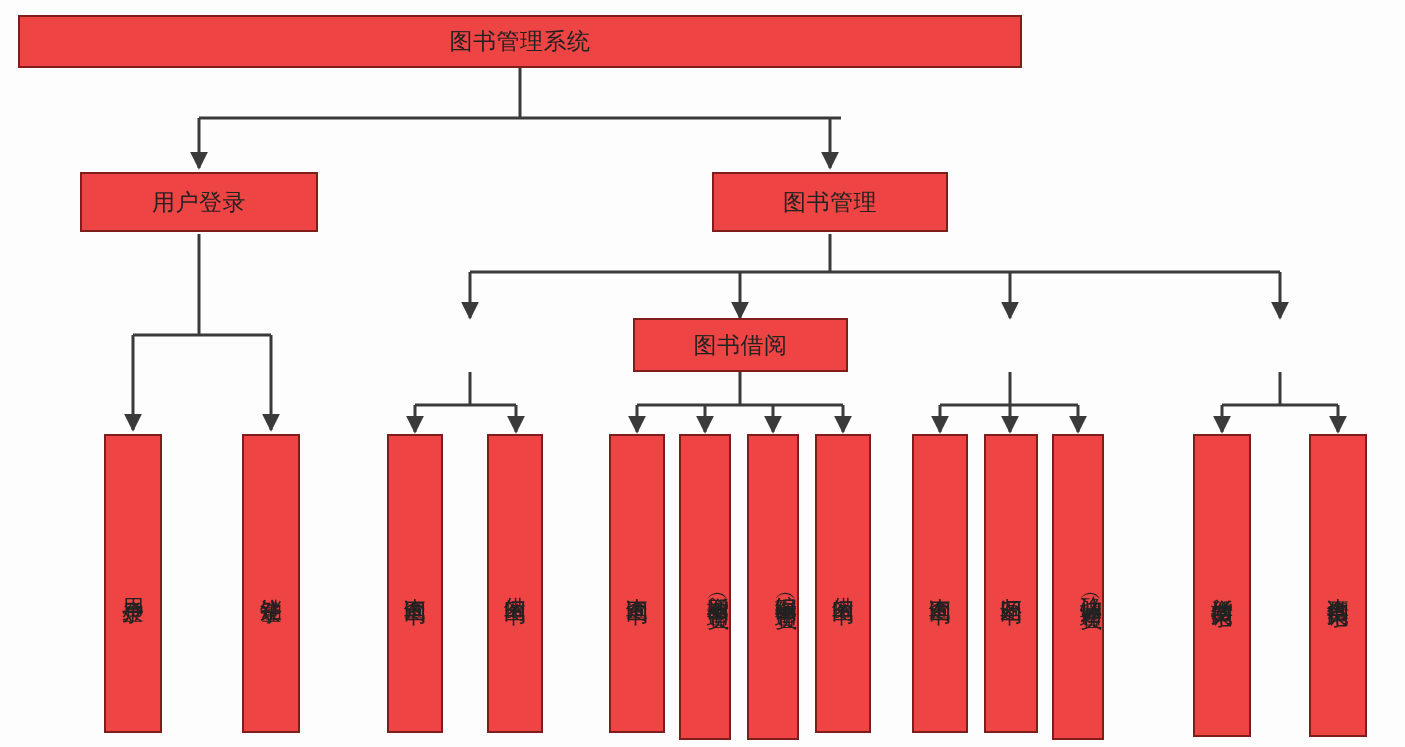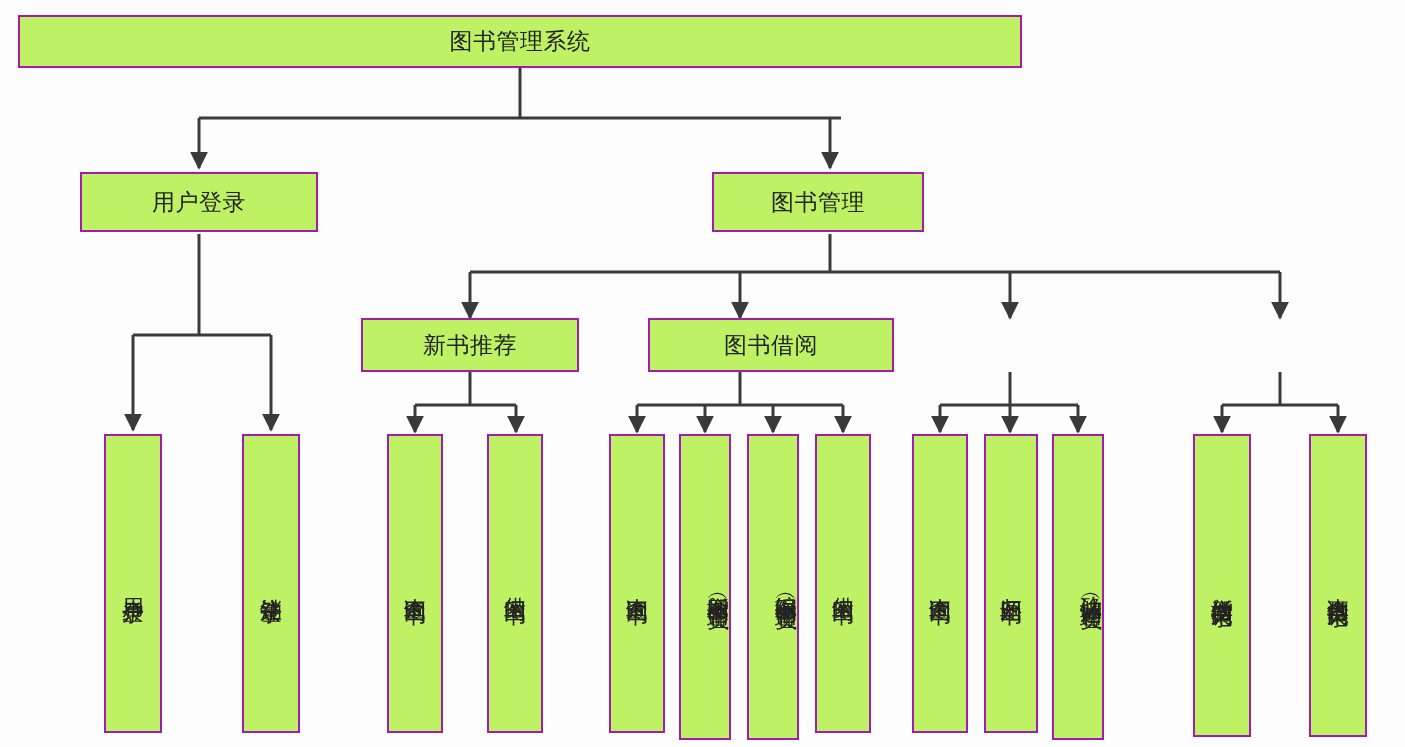--- a/index.html
+++ b/index.html
@@ -21,22 +21,22 @@
     position: absolute;
     left: 0;
     top: 0;
     width: 1405px;
     height: 747px;
     pointer-events: none;
   }
   .node {
     position: absolute;
     box-sizing: border-box;
-    background: #bef264;
-    border: 2px solid #a21caf;
+    background: #ef4444;
+    border: 2px solid #7f1d1d;
     display: flex;
     align-items: center;
     justify-content: center;
     color: #222222;
   }
   .node.h-node {
     font-size: 23px;
     letter-spacing: 0.5px;
   }
   .node.v-node {
@@ -127,28 +127,25 @@
     </g>
   </svg>
 
   <div class="node h-node" style="left:18px; top:15px; width:1004px; height:53px;">
     <span class="label">图书管理系统</span>
   </div>
 
   <div class="node h-node" style="left:80px; top:172px; width:238px; height:60px;">
     <span class="label">用户登录</span>
   </div>
-  <div class="node h-node" style="left:712px; top:172px; width:212px; height:60px;">
+  <div class="node h-node" style="left:712px; top:172px; width:236px; height:60px;">
     <span class="label">图书管理</span>
   </div>
 
-  <div class="node h-node" style="left:361px; top:318px; width:218px; height:54px;">
-    <span class="label">新书推荐</span>
-  </div>
-  <div class="node h-node" style="left:648px; top:318px; width:246px; height:54px;">
+  <div class="node h-node" style="left:633px; top:318px; width:215px; height:54px;">
     <span class="label">图书借阅</span>
   </div>
 
   <div class="node v-node align-low" style="left:104px; top:434px; width:58px; height:299px;">
     <span class="label">用户登录</span>
   </div>
   <div class="node v-node align-low" style="left:242px; top:434px; width:58px; height:299px;">
     <span class="label">注销登录</span>
   </div>
 

